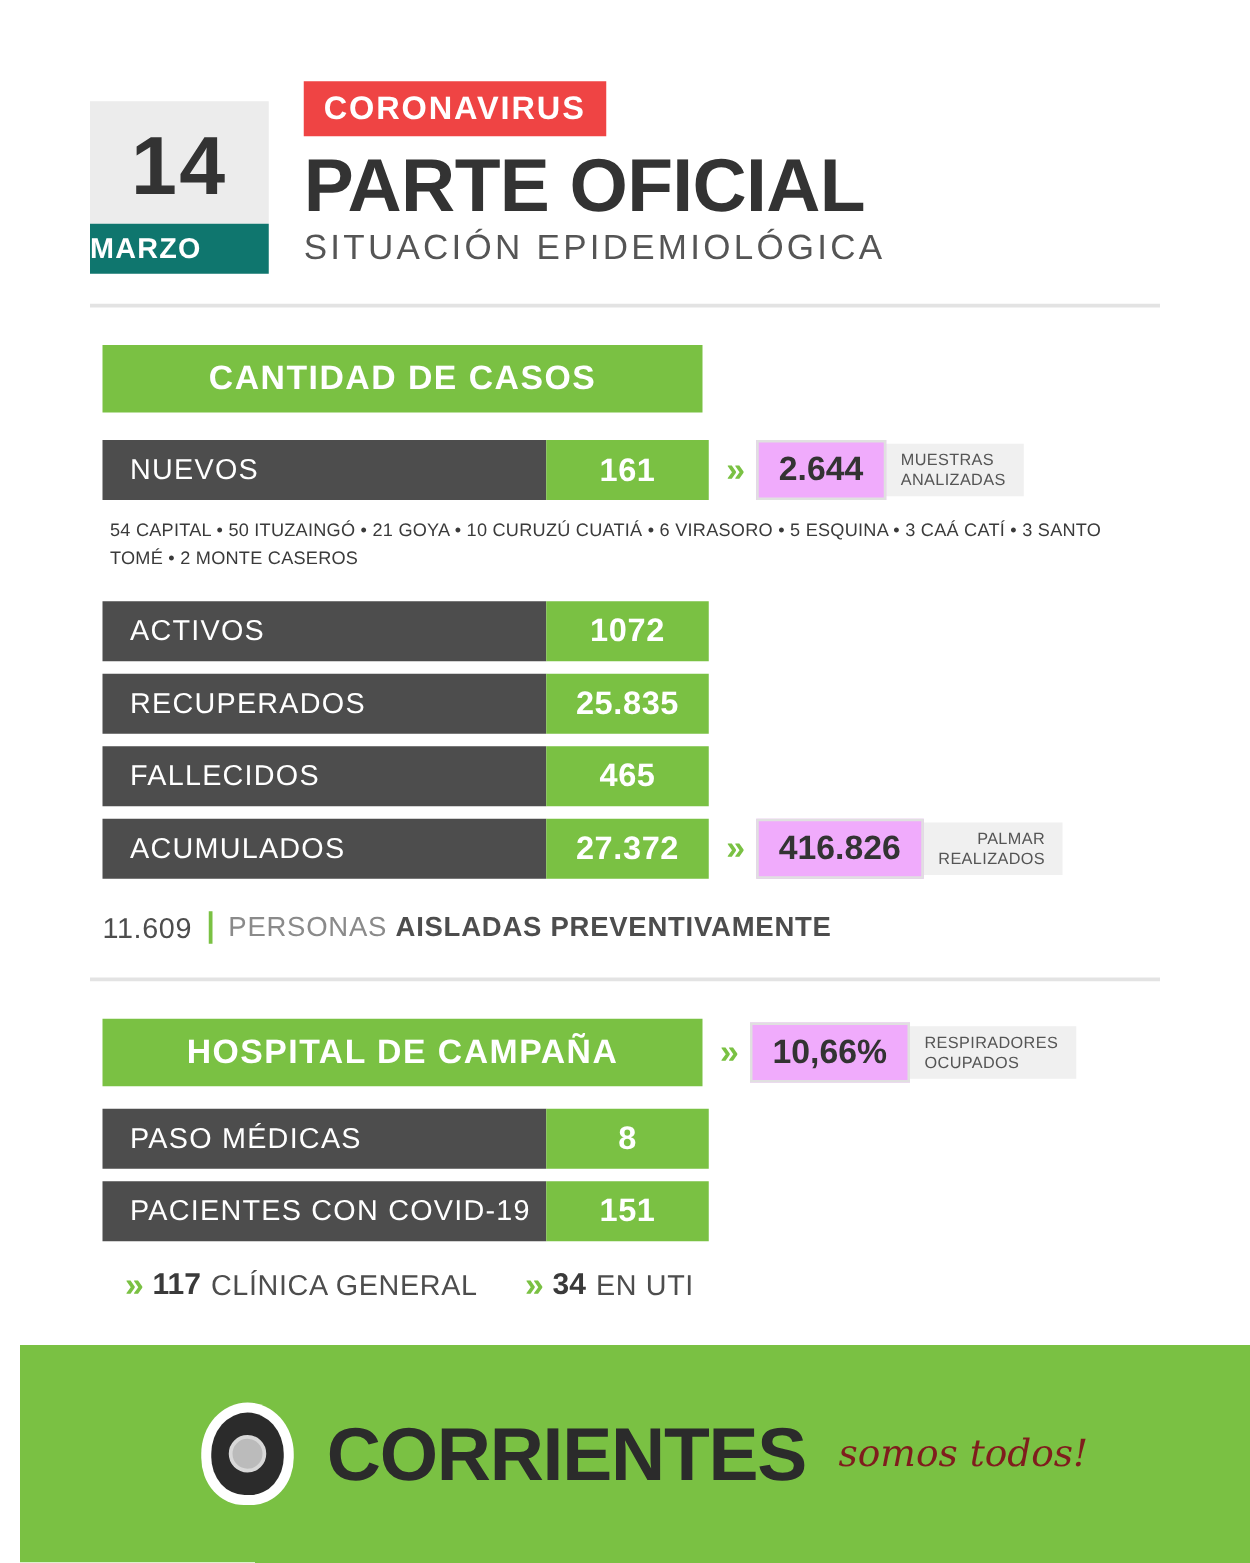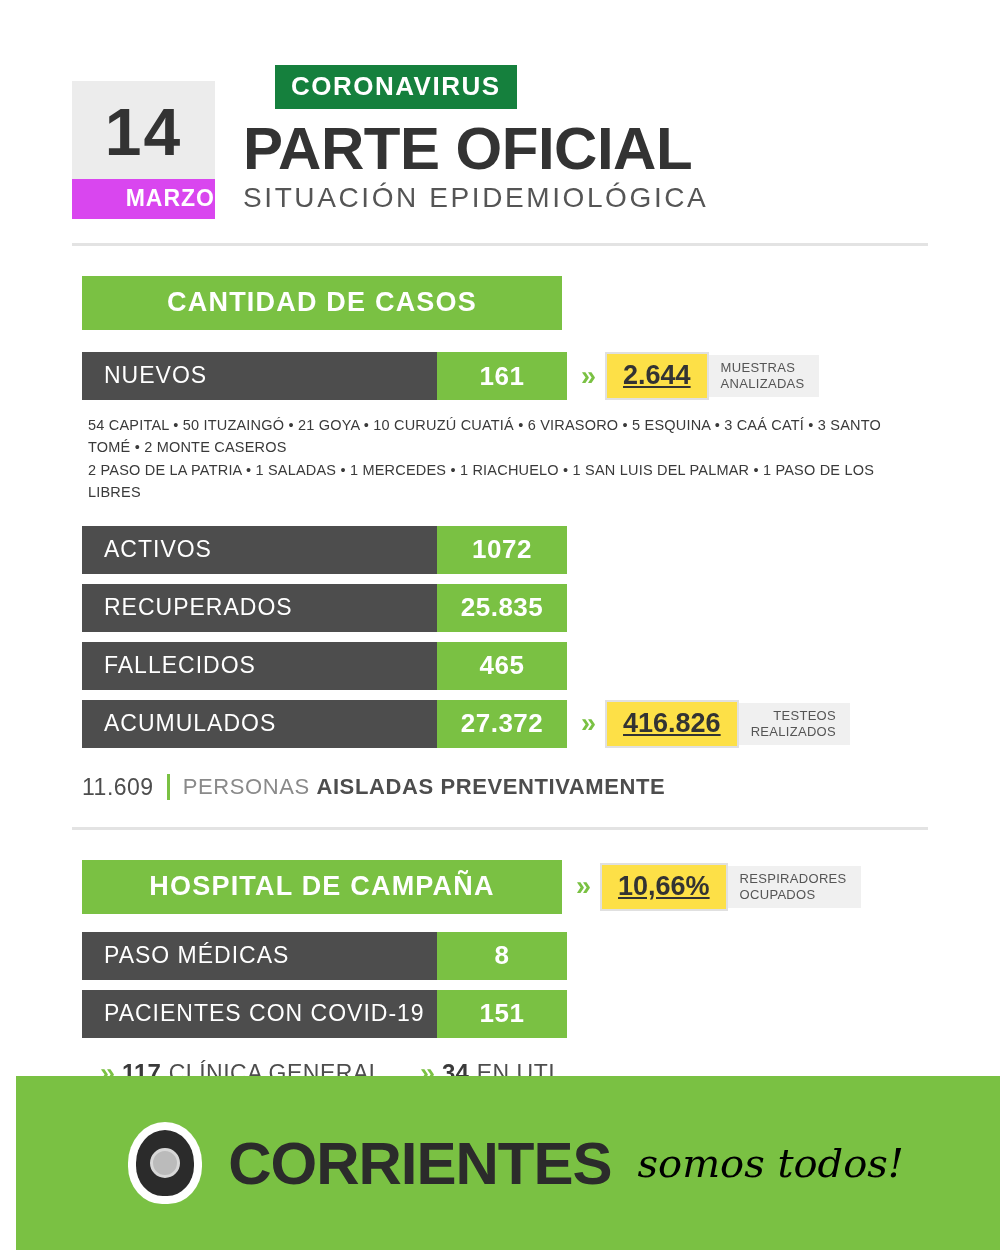--- a/index.html
+++ b/index.html
@@ -13,30 +13,29 @@
 
   
   .header { display: flex; align-items: flex-start; padding: 55px 0 0 72px; }
   .date-box { width: 143px; }
   .date-day {
     background: #ececec; color: #333;
     font-size: 66px; font-weight: bold; letter-spacing: 2px;
     text-align: center; line-height: 1; padding: 18px 0 14px 0; margin-top: 26px;
   }
   .date-month {
-    background: #d946ef; color: #ffffff;
+    background: #0f766e; color: #ffffff;
     font-size: 23px; font-weight: bold; letter-spacing: 1px;
-    text-align: right; padding: 6px 0 7px 0;
+    text-align: left; padding: 6px 0 7px 0;
   }
   .head-texts { margin-left: 28px; padding-top: 10px; }
   .tag-corona {
-    display: inline-block; background: #15803d; color: #fff;
+    display: inline-block; background: #ef4444; color: #fff;
     font-size: 26px; font-weight: bold; letter-spacing: 1.5px;
     padding: 6px 16px 7px 16px;
-    margin-left: 32px;
   }
   .title-main {
     font-size: 60px; font-weight: bold; color: #333333;
     letter-spacing: -0.5px; line-height: 1.05; margin-top: 8px;
   }
   .title-sub {
     font-size: 28px; color: #555555; letter-spacing: 2.6px;
     margin-top: 2px; font-weight: 400;
   }
 
@@ -65,24 +64,24 @@
     font-size: 26px; font-weight: bold; letter-spacing: 0.5px;
     width: 130px; display: flex; align-items: center; justify-content: center;
   }
   .chev { color: #7ac143; font-size: 27px; font-weight: bold;
           display: flex; align-items: center; padding: 0 14px; letter-spacing:-3px;}
   .pill {
     background: #f0f0f0; display: flex; align-items: center;
     padding: 0 14px 0 0; height: 42px; align-self: center;
   }
   .pill-num {
-    background: #fde047; border: 2px solid #e0e0e0;
+    background: #f0abfc; border: 2px solid #e0e0e0;
     font-size: 27px; font-weight: bold; color: #333;
     padding: 6px 16px 7px 16px; margin: -3px 12px -3px -2px;
-    display:flex; align-items:center; height:48px;text-decoration:underline;
+    display:flex; align-items:center; height:48px;
   }
   .pill-txt { font-size: 13px; color: #555; line-height: 1.25; letter-spacing: .3px; }
 
   
   .localities { margin: 14px 0 0 88px; width: 830px; }
   .loc-line { font-size: 14.5px; color: #3a3a3a; line-height: 1.55; letter-spacing: .2px; }
 
   
   .isolated { display:flex; align-items:center; margin: 26px 0 0 82px; }
   .iso-num { font-size: 23px; color:#4d4d4d; letter-spacing:.5px; }
@@ -124,21 +123,21 @@
     background: #2b2b2b; display:flex; align-items:center; justify-content:center;
     color:#fff; font-size:7px; text-align:center; line-height:1.1;
   }
   .shield-core {
     width: 30px; height: 30px; border-radius: 50%;
     background: #bbb; border: 3px solid #d8d8d8;
   }
   .foot-name { font-size: 60px; font-weight: bold; color:#2b2b2b; letter-spacing:-1px; }
   .foot-slogan {
     font-family: "DejaVu Serif", serif; font-style: italic;
-    font-size: 40px; color:#000000; margin-left: 26px;
+    font-size: 30px; color:#7f1d1d; margin-left: 26px;
   }
 </style>
 </head>
 <body>
 
 <div class="page">
 
   <div class="header">
     <div class="date-box">
       <div class="date-day">14</div>
@@ -164,21 +163,20 @@
         <div class="pill-num">2.644</div>
         <div class="pill-txt">
           <div>MUESTRAS</div>
           <div>ANALIZADAS</div>
         </div>
       </div>
     </div>
 
     <div class="localities">
       <div class="loc-line">54 CAPITAL • 50 ITUZAINGÓ • 21 GOYA • 10 CURUZÚ CUATIÁ • 6 VIRASORO • 5 ESQUINA • 3 CAÁ CATÍ • 3 SANTO TOMÉ • 2 MONTE CASEROS</div>
-      <div class="loc-line">2 PASO DE LA PATRIA • 1 SALADAS • 1 MERCEDES • 1 RIACHUELO • 1 SAN LUIS DEL PALMAR • 1 PASO DE LOS LIBRES</div>
     </div>
 
     <div style="margin-top:22px;text-align:right;">
       <div class="row">
         <div class="row-label">ACTIVOS</div>
         <div class="row-value">1072</div>
       </div>
       <div class="row">
         <div class="row-label">RECUPERADOS</div>
         <div class="row-value">25.835</div>
@@ -187,21 +185,21 @@
         <div class="row-label">FALLECIDOS</div>
         <div class="row-value">465</div>
       </div>
       <div class="row">
         <div class="row-label">ACUMULADOS</div>
         <div class="row-value">27.372</div>
         <div class="chev">»</div>
         <div class="pill">
           <div class="pill-num">416.826</div>
           <div class="pill-txt">
-            <div>TESTEOS</div>
+            <div>PALMAR</div>
             <div>REALIZADOS</div>
           </div>
         </div>
       </div>
     </div>
 
     <div class="isolated">
       <span class="iso-num">11.609</span>
       <span class="iso-bar"></span>
       <span class="iso-txt"><span>PERSONAS </span><b>AISLADAS PREVENTIVAMENTE</b></span>

